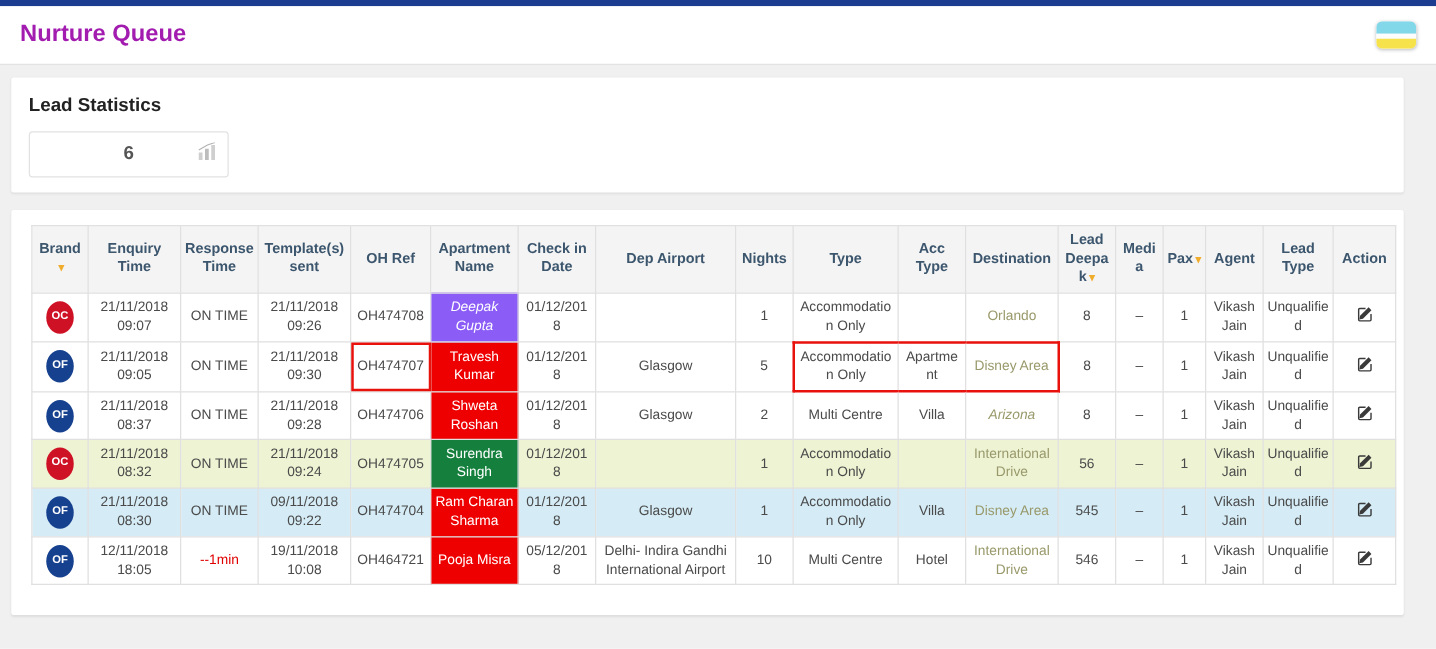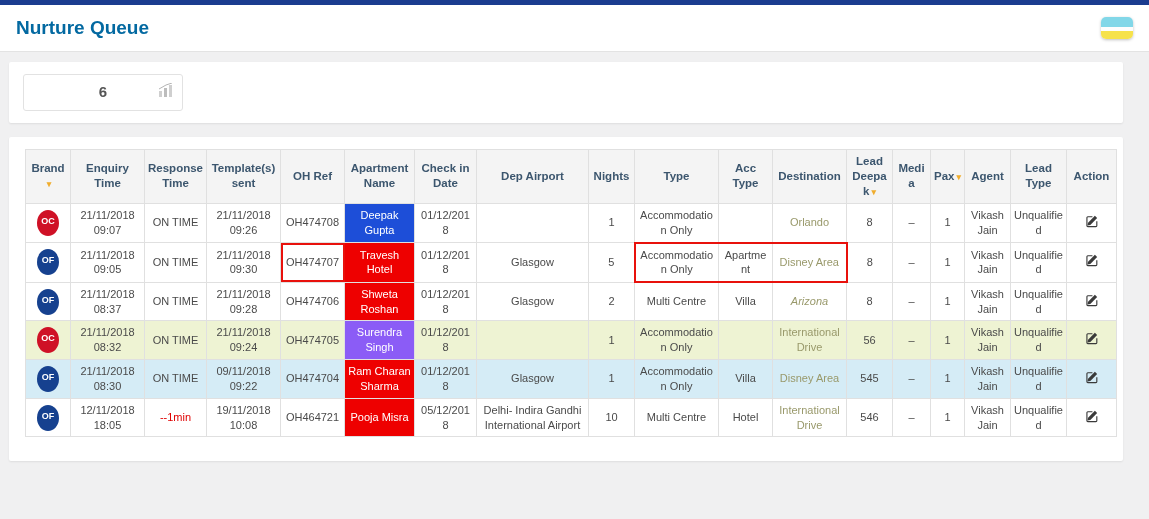--- a/index.html
+++ b/index.html
@@ -35,31 +35,32 @@
   .ann-m{border-top:2px solid #e8110c !important;border-bottom:2px solid #e8110c !important}
   .ann-r{border-top:2px solid #e8110c !important;border-bottom:2px solid #e8110c !important;border-right:2px solid #e8110c !important}
   .edit-icon{cursor:pointer;display:inline-block}
 </style>
 </head>
 <body>
 
 <div class="topbar" style="background: rgb(27, 60, 143);"></div>
 
 <header class="app-header">
-  <h1 style="color: #0369a1;">Nurture Queue</h1>
+  <h1 style="color: #a21caf;">Nurture Queue</h1>
   <div class="chat-widget">
     <div class="cw-top"></div>
     <div class="cw-mid"></div>
     <div class="cw-bot"></div>
   </div>
 </header>
 
 <div class="content">
 
   <section class="card stats-card">
+    <h2>Lead Statistics</h2>
     <div class="stat-box">
       <div>
         <span class="stat-number">6</span>
         <span class="chart-icon">
           <svg width="16" height="14" viewBox="0 0 16 14">
             <rect x="1" y="8" width="3" height="6" fill="#cfcfcf"></rect>
             <rect x="6" y="5" width="3" height="9" fill="#bdbdbd"></rect>
             <rect x="11" y="2" width="3" height="12" fill="#cfcfcf"></rect>
             <path d="M1 6 L8 2 L14 0" stroke="#b5b5b5" fill="none"></path>
           </svg>
@@ -112,21 +113,21 @@
             <th><span>Action</span></th>
           </tr>
       </thead>
       <tbody id="table-body">
           <tr>
             <td><span class="badge" style="background: rgb(207, 17, 38);">OC</span></td>
             <td>21/11/2018 09:07</td>
             <td>ON TIME</td>
             <td>21/11/2018 09:26</td>
             <td>OH474708</td>
-            <td class="customer" style="background: #1d4ed8;">Deepak Gupta</td>
+            <td class="customer" style="background: #8b5cf6; font-style: italic;">Deepak Gupta</td>
             <td>01/12/2018</td>
             <td></td>
             <td>1</td>
             <td>Accommodation Only</td>
             <td></td>
             <td class="dest" style="color: rgb(153, 153, 107);">Orlando</td>
             <td>8</td>
             <td>–</td>
             <td>1</td>
             <td>Vikash Jain</td>
@@ -135,21 +136,21 @@
                   <path d="M11.3 2.1l2.6 2.6-7.8 7.8-3.3.7.7-3.3z" fill="#3a3a3a"></path>
                   <path d="M13.5 8.2v5.3a1 1 0 0 1-1 1H3.2a1 1 0 0 1-1-1V4.2a1 1 0 0 1 1-1h5.3" stroke="#3a3a3a" stroke-width="1.3"></path>
                 </svg></span></td>
           </tr>
           <tr>
             <td><span class="badge" style="background: rgb(22, 65, 143);">OF</span></td>
             <td>21/11/2018 09:05</td>
             <td>ON TIME</td>
             <td>21/11/2018 09:30</td>
             <td class="ann-cell">OH474707</td>
-            <td class="customer" style="background: rgb(238, 0, 0);">Travesh Hotel</td>
+            <td class="customer" style="background: rgb(238, 0, 0);">Travesh Kumar</td>
             <td>01/12/2018</td>
             <td>Glasgow</td>
             <td>5</td>
             <td class="ann-l">Accommodation Only</td>
             <td class="ann-m">Apartment</td>
             <td class="dest ann-r" style="color: rgb(153, 153, 107);">Disney Area</td>
             <td>8</td>
             <td>–</td>
             <td>1</td>
             <td>Vikash Jain</td>
@@ -181,21 +182,21 @@
                   <path d="M11.3 2.1l2.6 2.6-7.8 7.8-3.3.7.7-3.3z" fill="#3a3a3a"></path>
                   <path d="M13.5 8.2v5.3a1 1 0 0 1-1 1H3.2a1 1 0 0 1-1-1V4.2a1 1 0 0 1 1-1h5.3" stroke="#3a3a3a" stroke-width="1.3"></path>
                 </svg></span></td>
           </tr>
           <tr style="background: rgb(238, 243, 211);">
             <td><span class="badge" style="background: rgb(207, 17, 38);">OC</span></td>
             <td>21/11/2018 08:32</td>
             <td>ON TIME</td>
             <td>21/11/2018 09:24</td>
             <td>OH474705</td>
-            <td class="customer" style="background: #8b5cf6;">Surendra Singh</td>
+            <td class="customer" style="background: #15803d;">Surendra Singh</td>
             <td>01/12/2018</td>
             <td></td>
             <td>1</td>
             <td>Accommodation Only</td>
             <td></td>
             <td class="dest" style="color: rgb(153, 153, 107);">International Drive</td>
             <td>56</td>
             <td>–</td>
             <td>1</td>
             <td>Vikash Jain</td>

